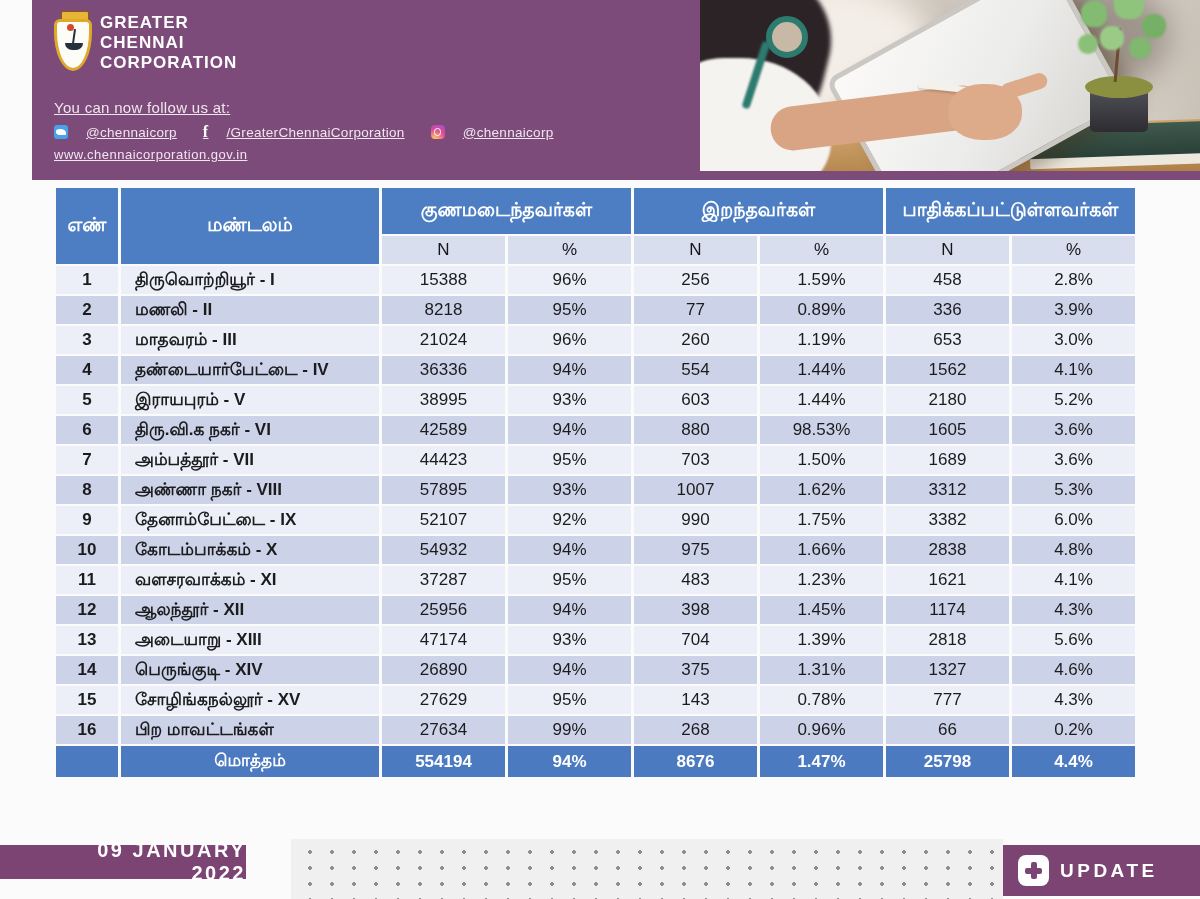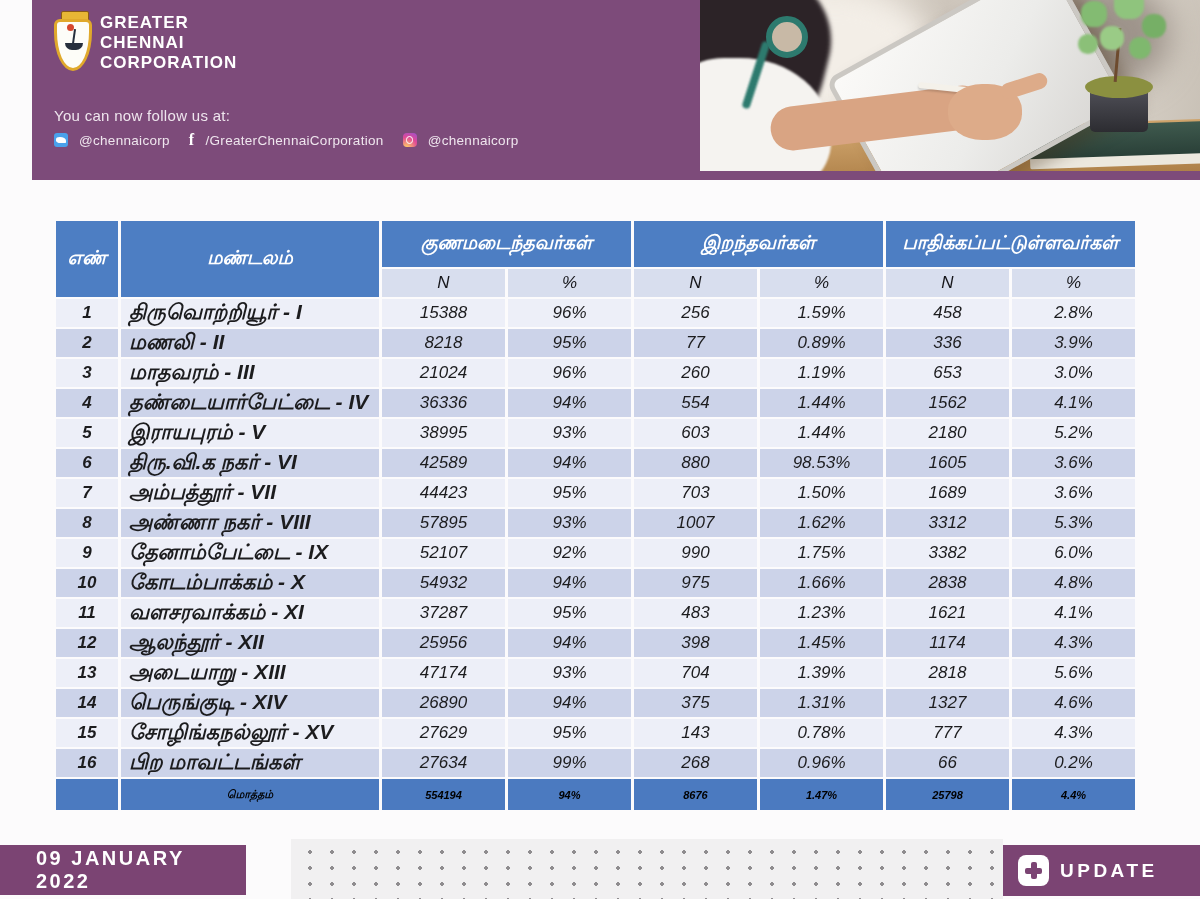--- a/index.html
+++ b/index.html
@@ -17,23 +17,23 @@
   .crest .banner{position:absolute;left:7px;top:0;width:26px;height:9px;background:#e8b635;border:1px solid #8a5a16;border-radius:2px;}
   .crest .shield{position:absolute;left:0;top:8px;width:38px;height:52px;background:#fdfdf8;border:3px solid #e0a92c;box-sizing:border-box;
     border-radius:6px 6px 50% 50%/6px 6px 75% 75%;}
   .crest .boat{position:absolute;left:11px;top:32px;width:18px;height:7px;background:#27303d;border-radius:0 0 8px 8px;}
   .crest .mast{position:absolute;left:19px;top:18px;width:2px;height:15px;background:#27303d;transform:rotate(8deg);}
   .crest .sun{position:absolute;left:13px;top:13px;width:7px;height:7px;background:#d6482f;border-radius:50%;}
 
   .brand{position:absolute;left:68px;top:13px;color:#ffffff;font-weight:bold;
     font-size:17px;line-height:20px;letter-spacing:1px;}
 
-  .social{position:absolute;left:22px;top:107px;color:#efe6ee;}
+  .social{position:absolute;left:22px;top:99px;color:#efe6ee;text-decoration:underline;}
   .social .follow{font-size:15px;letter-spacing:.3px;margin-bottom:7px;}
-  .social .row{display:flex;align-items:center;gap:11px;font-size:13.5px;letter-spacing:.3px;}
+  .social .row{display:flex;align-items:center;gap:18px;font-size:13.5px;letter-spacing:.3px;}
   .social .handle{margin-right:8px;}
   .tw-icon{width:14px;height:14px;background:#4aa1eb;border-radius:3px;position:relative;display:inline-block;}
   .tw-icon::after{content:"";position:absolute;left:2px;top:4px;width:10px;height:6px;background:#ffffff;
     border-radius:60% 90% 10% 70%;}
   .fb-icon{color:#ffffff;font-weight:bold;font-size:16px;font-family:"Liberation Serif",serif;}
   .ig-icon{width:14px;height:14px;border-radius:4px;position:relative;display:inline-block;
     background:radial-gradient(circle at 25% 110%, #fdc468 10%, #df4996 60%, #9b51cf 100%);}
   .ig-icon::after{content:"";position:absolute;left:3.2px;top:3.2px;width:5.5px;height:5.5px;border:1.6px solid #fff;border-radius:50%;}
   .social .website{margin-top:6px;font-size:13px;letter-spacing:.5px;}
 
@@ -63,43 +63,43 @@
   .ph-book{left:318px;top:124px;width:210px;height:32px;background:linear-gradient(#3f5a4e,#2a4038);border-radius:3px;transform:rotate(-2deg);}
   .ph-pot{left:390px;top:86px;width:58px;height:46px;background:linear-gradient(#52525a,#2c2c31);border-radius:5px;}
   .ph-moss{left:385px;top:76px;width:68px;height:22px;background:#8b9040;border-radius:50%;}
   .ph-stem{left:416px;top:28px;width:3px;height:54px;background:#6d4b2e;transform:rotate(5deg);}
   .ph-leaves{left:370px;top:-4px;width:8px;height:8px;background:transparent;border-radius:50%;
     box-shadow:20px 14px 0 9px #83bb72, 55px 4px 0 11px #8fc47d, 80px 26px 0 8px #76af66,
                38px 38px 0 8px #9acb86, 66px 48px 0 7px #7fb86e, 14px 44px 0 6px #8bc078;
     filter:blur(1px);}
 
   
-  .table-wrap{position:absolute;left:53px;top:219px;font-style:italic;}
+  .table-wrap{position:absolute;left:53px;top:186px;}
   table{border-collapse:separate;border-spacing:3px 2px;table-layout:fixed;}
   col.c1{width:62px;} col.c2{width:258px;} col.cn{width:123px;}
   th,td{text-align:center;vertical-align:middle;padding:0;color:#1c1c1e;}
   th{font-weight:bold;}
   .group-head th{background:#4d7ec3;color:#ffffff;font-size:19px;height:45px;}
   th.tall{height:76px;}
   .sub-head td{background:#d8deee;font-size:17px;height:27px;color:#16161a;}
   tbody td{font-size:17px;height:28px;}
   tbody td.c-no{font-weight:bold;}
-  tbody td.c-zone{text-align:left;padding-left:8px;font-weight:bold;font-size:21px;}
+  tbody td.c-zone{text-align:left;padding-left:14px;font-weight:bold;font-size:17px;}
   tr.odd td{background:#edeff8;}
   tr.even td{background:#ccd3e9;}
-  tfoot td{background:#4b7ac0;color:#000000;font-weight:bold;font-size:11px;height:31px;}
+  tfoot td{background:#4b7ac0;color:#ffffff;font-weight:bold;font-size:17px;height:31px;}
 
   
   .dots{position:absolute;left:291px;top:839px;width:712px;height:62px;
     background-color:#f1f0f1;
     background-image:radial-gradient(circle,#8f8c8f 1.6px,transparent 1.9px);
     background-size:22px 16px;background-position:8px 5px;}
-  .date-bar{position:absolute;left:0;top:845px;width:246px;height:50px;background:#7b4473;
+  .date-bar{position:absolute;left:0;top:845px;width:246px;height:34px;background:#7b4473;
     display:flex;align-items:center;padding-left:36px;box-sizing:border-box;
-    color:#fff;font-weight:bold;font-size:20px;letter-spacing:2.5px;}
+    color:#fff;font-weight:bold;font-size:20px;letter-spacing:2.5px;text-align:right;}
   .update-bar{position:absolute;left:1003px;top:845px;width:197px;height:51px;background:#7b4473;
     display:flex;align-items:center;gap:11px;padding-left:15px;box-sizing:border-box;cursor:pointer;}
   .update-icon{width:31px;height:31px;background:#ffffff;border-radius:8px;position:relative;flex:0 0 auto;}
   .update-icon::before,.update-icon::after{content:"";position:absolute;background:#7b4473;border-radius:2px;}
   .update-icon::before{left:13px;top:7px;width:6px;height:17px;}
   .update-icon::after{left:7px;top:13px;width:17px;height:6px;}
   .update-label{color:#ffffff;font-weight:bold;font-size:19px;letter-spacing:3.5px;}
 </style>
 </head>
 <body>
@@ -123,20 +123,21 @@
   <div class="social">
     <div class="follow">You can now follow us at:</div>
     <div class="row">
       <span class="tw-icon"></span>
       <span class="handle">@chennaicorp</span>
       <span class="fb-icon">f</span>
       <span class="handle">/GreaterChennaiCorporation</span>
       <span class="ig-icon"></span>
       <span class="handle">@chennaicorp</span>
     </div>
+    <div class="website">www.chennaicorporation.gov.in</div>
   </div>
 
 
   <div class="photo">
     <div class="ph-blob1"></div>
       <div class="ph-blob2"></div>
       <div class="ph-blob3"></div>
     <div class="ph-desk"></div>
     <div class="ph-hair"></div>
     <div class="ph-coat"></div>

